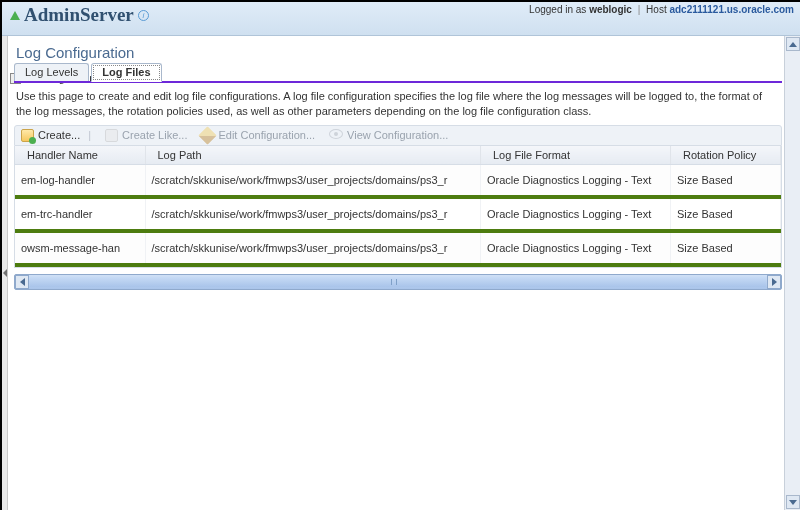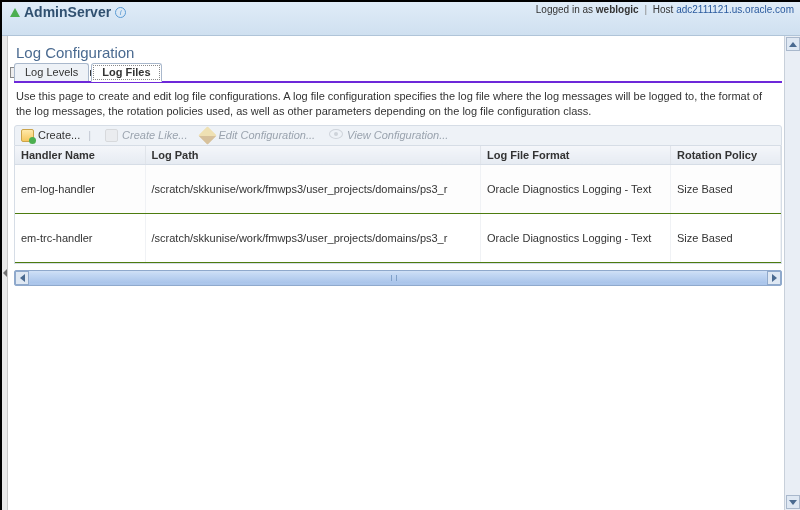--- a/index.html
+++ b/index.html
@@ -16,40 +16,40 @@
   .topbar {
     background: linear-gradient(#e0ecf8, #cfe0f0);
     height: 34px;
     display: flex; align-items: flex-start;
     justify-content: space-between;
     padding: 2px 6px 0 6px;
     border-bottom: 1px solid #b0c4d8;
   }
   .top-left { display:flex; flex-direction:column; gap:0px; }
   .title-row { display:flex; align-items:center; gap:4px; }
-  .admin-title { color:#305070; font-weight:bold; font-size:14px; }
+  .admin-title { color:#305070; font-weight:bold; font-size:19px;font-family:Liberation Serif, serif; }
   .arrow-up {
     width:0;height:0;border-left:5px solid transparent;border-right:5px solid transparent;
     border-bottom:9px solid #4caf50; margin-left:2px;
   }
   .info-icon {
     width:11px;height:11px;border:1px solid #5a9bd4;border-radius:50%;
     color:#5a9bd4;font-size:8px;line-height:10px;text-align:center;font-style:italic;
   }
   .subtitle-row { display:flex; align-items:center; gap:4px; margin-top:1px; margin-left:2px; }
   .srv-icon {
     width:11px;height:11px;border:1px solid #888;background:#eee;
   }
   .dropdownish { display:flex; align-items:center; gap:3px; color:#333;margin-top:46px; }
   .caret-down { width:0;height:0;border-left:3px solid transparent;border-right:3px solid transparent;border-top:4px solid #555; }
   .top-right { text-align:right; font-size:10px; color:#333; }
   .top-right .r1 { margin-bottom:2px; }
   .top-right b { font-weight:bold; }
   .top-right .sep { color:#888; margin:0 3px; }
-  .host-link { color:#2a5a9e; }
+  .host-link { color:#2a5a9e;font-weight:bold; }
   .refresh-icon {
     display:inline-block; width:12px;height:12px;
     border:1.5px solid #7a8aa0; border-left-color:transparent; border-radius:50%;
     vertical-align:middle; margin-left:4px; position:relative;
   }
   .main-wrap { display:flex; height: calc(510px - 36px); position:relative; }
   .collapsed-handle {
     width:6px; background:#e8e8e8; border-right:1px solid #c8c8c8;
     display:flex;align-items:center;justify-content:center;
   }
@@ -73,41 +73,41 @@
          background:#eef2f7; border-top-left-radius:3px;border-top-right-radius:3px; cursor:pointer;}
   .tab.active { background:#fff; border-bottom:1px solid #fff; margin-bottom:-1px; outline:1px dotted #888; outline-offset:-3px; font-weight:bold;}
   .tab-desc { margin:6px 2px 6px 2px; line-height:1.35; }
 
   .toolbar {
     background:#eef2f7; border:1px solid #d6dde6; padding:3px 6px;
     display:flex; align-items:center; gap:14px;
     border-top-left-radius:3px;border-top-right-radius:3px;
   }
   .tbtn { display:flex;gap:4px; color:#333; }
-  .tbtn.disabled { color:#9aa3ae;font-style:italic; }
+  .tbtn.disabled { color:#9aa3ae; }
   .tbtn.disabled .ic { opacity:0.5; }
   .tbtn .sep2 { color:#c0c6d0; margin-left:4px; }
   .ic { width:13px;height:13px;display:inline-block; }
   .ic-create { background:linear-gradient(#ffe9a8,#f6c85f); border:1px solid #cba44a; border-radius:2px; position:relative;}
   .ic-create::after{content:"";position:absolute;right:-3px;bottom:-3px;width:7px;height:7px;background:#4caf50;border-radius:50%;font-size:0;}
   .ic-createlike { background:#e8e8e8;border:1px solid #c2c2c2;border-radius:2px;}
   .ic-edit { width:13px;height:13px;background:linear-gradient(135deg,#f0d070 50%,#c09040 50%); transform:rotate(45deg); border-radius:1px;}
   .ic-view { width:14px;height:10px;border:1px solid #b0b6bf;border-radius:50%;position:relative;}
   .ic-view::after{content:"";position:absolute;top:2px;left:4px;width:4px;height:4px;background:#b0b6bf;border-radius:50%;}
 
   .table-wrap { border:1px solid #d6dde6; border-top:none; }
   table.grid { width:100%; border-collapse:collapse; table-layout:fixed; }
   table.grid th {
     background:linear-gradient(#f4f6fa,#e6ebf2);
-    text-align:left; font-weight:bold; color:#333;
-    padding:3px 6px; border-bottom:1px solid #d6dde6; border-right:1px solid #e0e4ea;
+    text-align:left; font-weight:normal; color:#333;
+    padding:3px 12px; border-bottom:1px solid #d6dde6; border-right:1px solid #e0e4ea;
     white-space:nowrap;
   }
   table.grid td {
-    padding:18px 6px; border-bottom:1px solid #4d7c0f; border-right:1px solid #f0f2f5;
+    padding:9px 6px; border-bottom:4px solid #4d7c0f; border-right:1px solid #f0f2f5;
     white-space:nowrap; overflow:hidden; text-overflow:ellipsis;
   }
   table.grid tbody tr:nth-child(odd){ background:#fdfdfd; }
   table.grid tbody tr:nth-child(even){ background:#ffffff; }
 
   .hscroll {
     margin-top:6px; height:16px;
     background:linear-gradient(#cfe0f6,#a9c4ea);
     border:1px solid #8fa9cc; border-radius:2px;
     display:flex;align-items:center;justify-content:space-between;
@@ -202,20 +202,26 @@
               <td>/scratch/skkunise/work/fmwps3/user_projects/domains/ps3_r</td>
               <td>Oracle Diagnostics Logging - Text</td>
               <td>Size Based</td>
             </tr>
             <tr>
               <td>em-trc-handler</td>
               <td>/scratch/skkunise/work/fmwps3/user_projects/domains/ps3_r</td>
               <td>Oracle Diagnostics Logging - Text</td>
               <td>Size Based</td>
             </tr>
+            <tr>
+              <td>owsm-message-han</td>
+              <td>/scratch/skkunise/work/fmwps3/user_projects/domains/ps3_r</td>
+              <td>Oracle Diagnostics Logging - Text</td>
+              <td>Size Based</td>
+            </tr>
           </tbody>
       </table>
     </div>
 
     <div class="hscroll">
       <div class="hbtn">
           <div class="lt"></div>
         </div>
       <div class="hthumb"></div>
       <div class="hbtn">

